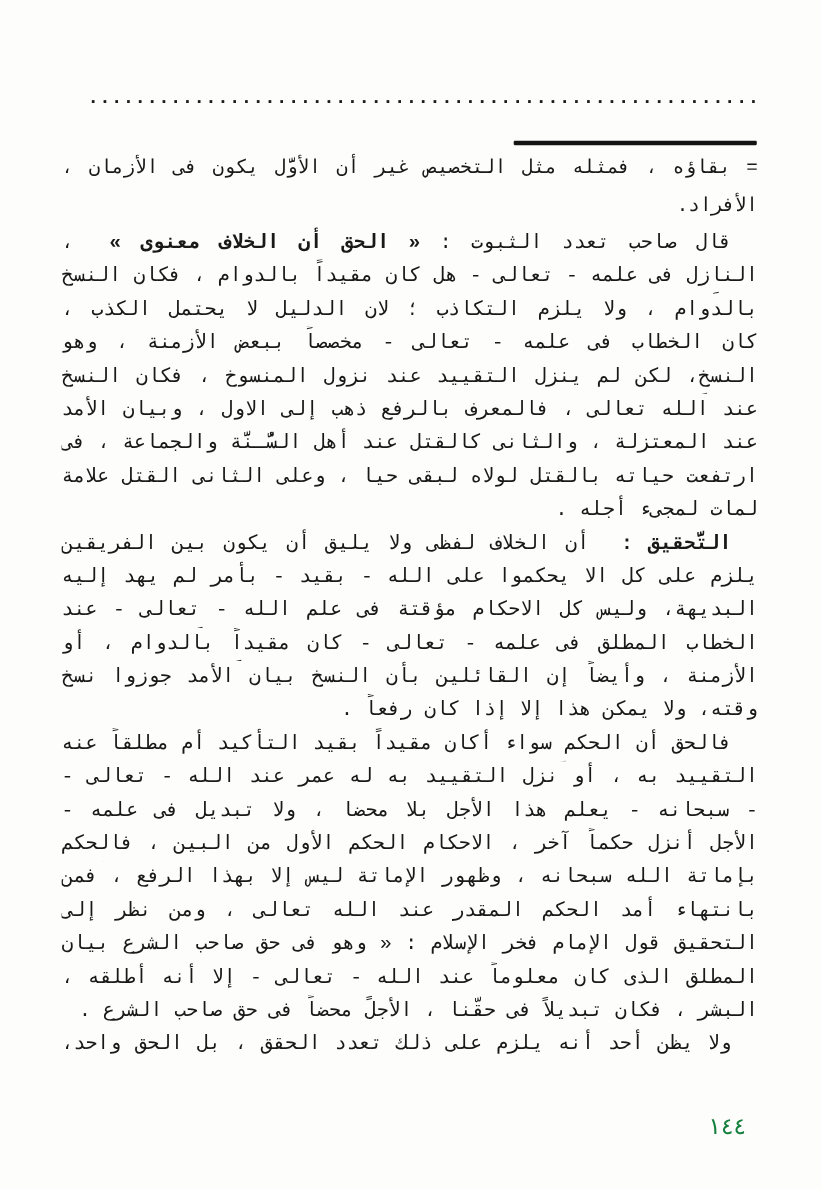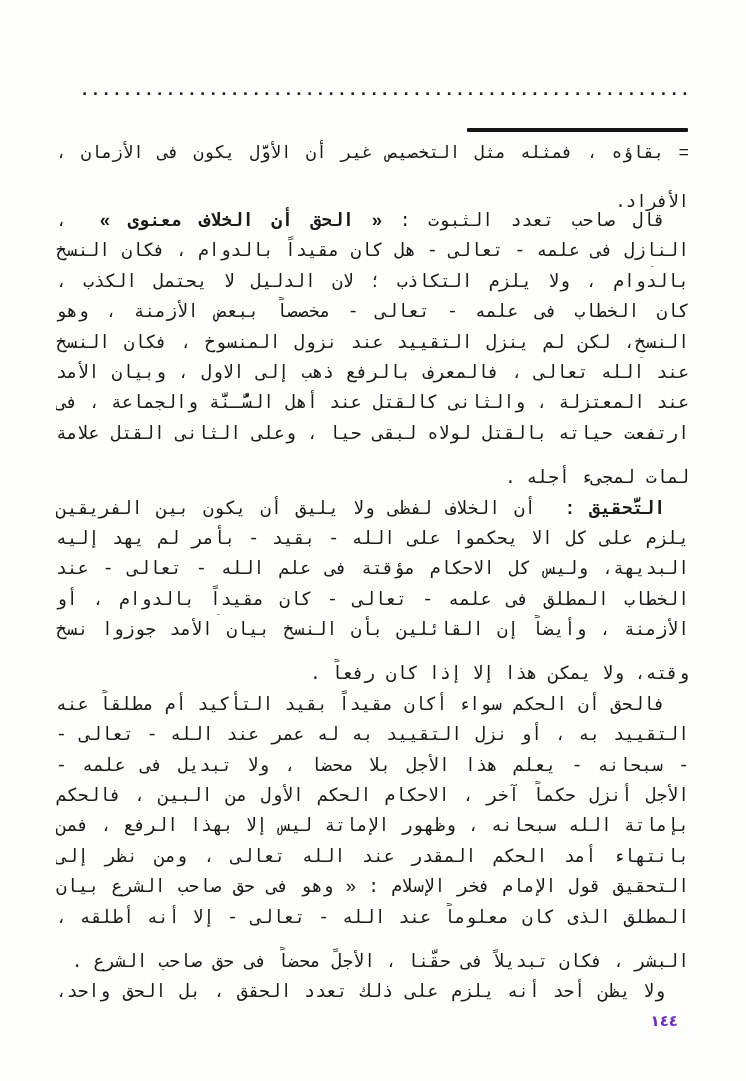--- a/index.html
+++ b/index.html
@@ -38,28 +38,28 @@
     font-size:18px;line-height:30.4px;
   }
   .tline{
     text-align:justify;
     text-align-last:justify;
     overflow:hidden;
     height:30.4px;
     font-family:Liberation Mono, monospace;
   }
   .footnote .tline{height:35px;}
-  .tline.end{text-align-last:right;margin-top:14px;}
+  .tline.end{text-align-last:right;}
   .tline.indent{padding-right:24px;}
   .bld{font-weight:bold;margin-left:15px;}
   
   .page-number{
     position:absolute;top:1012px;right:68px;
-    direction:rtl;font-size:15px;font-weight:bold;
-    letter-spacing:2px;color:#6d28d9;
+    direction:rtl;font-size:21px;font-weight:normal;
+    letter-spacing:2px;color:#15803d;
   }
 </style>
 </head>
 <body>
 
 <div class="page">
 
   <div class="dots-line">..............................................................</div>
 
   <div class="foot-rule"></div>

